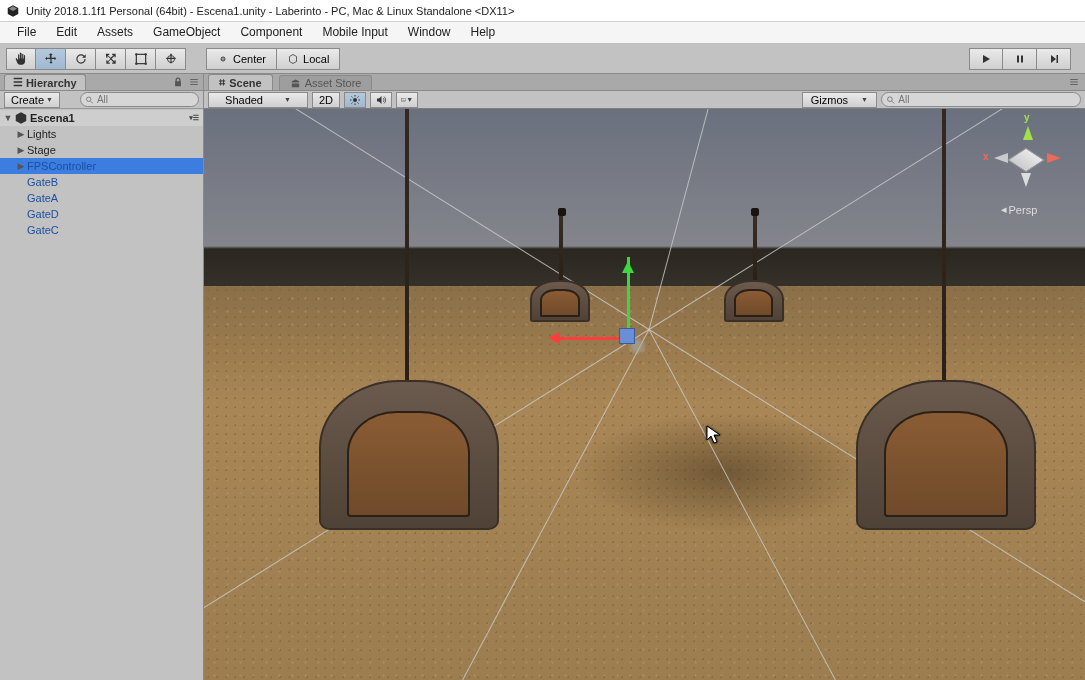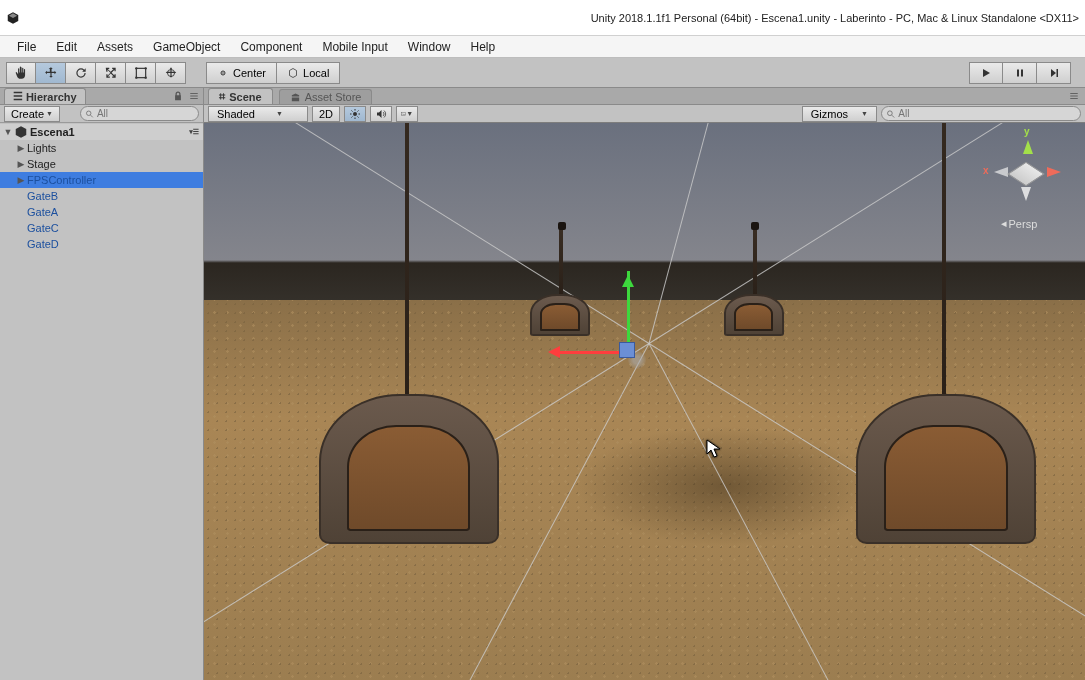--- a/index.html
+++ b/index.html
@@ -1,24 +1,24 @@
 <!DOCTYPE html>
 <html><head>
 <meta charset="utf-8">
 <style>
 * { box-sizing: border-box; margin: 0; padding: 0; font-family: Arial, sans-serif; font-size: 11px; }
 body { width: 1085px; height: 680px; background: #c2c2c2; overflow: hidden; user-select: none; }
 
 
-.titlebar { height: 36px; background: #fff; display: flex; align-items: center; padding: 0 6px; border-bottom: 1px solid #d0d0d0; justify-content: space-between; }
+.titlebar { height: 22px; background: #fff; display: flex; align-items: center; padding: 0 6px; border-bottom: 1px solid #d0d0d0; }
 .titlebar .unity-logo { width: 14px; height: 14px; margin-right: 6px; display:flex; align-items:center; justify-content:center;}
 .titlebar .title-text { font-size: 11px; color: #222; }
 
 
-.menubar { height: 22px; background: #f5f5f5; display: flex; align-items: center; padding: 0 7px; gap: 0; border-bottom: 1px solid #bdbdbd; }
+.menubar { height: 22px; background: #f5f5f5; display: flex; align-items: flex-start; padding: 0 7px; gap: 0; border-bottom: 1px solid #bdbdbd; }
 .menubar .menu-item { padding: 3px 10px; font-size: 12px; color: #222; cursor: default; }
 
 
 .toolbar { height: 30px; background: #c2c2c2; display: flex; align-items: center; padding: 0 6px; border-bottom: 1px solid #8a8a8a; }
 .tool-group { display: flex; margin-right: 8px; }
 .tool-btn { width: 30px; height: 22px; background: linear-gradient(#eaeaea,#cfcfcf); border: 1px solid #8a8a8a; display: flex; align-items: center; justify-content: center; cursor: pointer; }
 .tool-btn:not(:first-child){border-left:none;}
 .tool-btn.active { background: linear-gradient(#b5c9dd,#a0b8d0); }
 .tool-btn svg { width: 14px; height: 14px; fill:#333; }
 .pivot-group { display: flex; margin-left: 12px; }
@@ -52,21 +52,21 @@
 .tree-row.prefab { color:#1b4f9e; }
 .scene-icon { width:14px; height:14px; margin-right:2px;}
 
 
 .sceneview { flex:1; display:flex; flex-direction:column; background:#8a8a8a; }
 .scene-tabs { height:17px; background:#a9a9a9; display:flex; align-items:flex-end; padding-left:4px; gap:6px; border-bottom:1px solid #8a8a8a; position:relative;}
 .scene-tab { background:#c2c2c2; padding:1px 10px; border:1px solid #8a8a8a; border-bottom:none; border-radius:3px 3px 0 0; display:flex; align-items:center; gap:4px; font-size:11px; font-weight:bold; color:#333;}
 .scene-tab.inactive { background:#9e9e9e; color:#555; font-weight:normal;}
 .scene-tabs .panel-options{right:4px;}
 .scene-ctrl-row { height:18px; background:#c2c2c2; display:flex; align-items:center; padding:0 4px; gap:4px; border-bottom:1px solid #7d7d7d;}
-.draw-mode { padding:1px 8px; background:linear-gradient(#eaeaea,#cfcfcf); border:1px solid #8a8a8a; font-size:10px; display:flex; align-items:center; gap:21px; cursor:pointer; min-width:100px; justify-content:flex-start;}
+.draw-mode { padding:1px 8px; background:linear-gradient(#eaeaea,#cfcfcf); border:1px solid #8a8a8a; font-size:10px; display:flex; align-items:center; gap:21px; cursor:pointer; min-width:100px; justify-content:center;}
 .draw-mode .dd-arrow{font-size:7px;}
 .scene-tog { padding:1px 6px; height:16px; background:linear-gradient(#eaeaea,#cfcfcf); border:1px solid #8a8a8a; font-size:10px; display:flex; align-items:center; cursor:pointer;}
 .scene-tog.icon{padding:1px 4px; width:22px; justify-content:center;}
 .scene-tog.active{background:linear-gradient(#b5c9dd,#a0b8d0);}
 .scene-tog svg{width:12px;height:12px;}
 .gizmo-dd { margin-left:auto; padding:1px 8px; background:linear-gradient(#eaeaea,#cfcfcf); border:1px solid #8a8a8a; font-size:10px; display:flex; align-items:center; gap:13px; cursor:pointer;}
 .scene-search { width:200px; height:15px; background:#d6d6d6; border:1px solid #8a8a8a; border-radius:8px; display:flex; align-items:center; padding:0 4px; gap:3px;}
 .scene-search input{border:none;background:transparent;outline:none;font-size:10px;width:100%;}
 
 
@@ -273,25 +273,25 @@
       <div class="tree-row indent prefab">
           <span class="fold"></span>
           <span>GateB</span>
         </div>
       <div class="tree-row indent prefab">
           <span class="fold"></span>
           <span>GateA</span>
         </div>
       <div class="tree-row indent prefab">
           <span class="fold"></span>
-          <span>GateC</span>
+          <span>GateD</span>
         </div>
       <div class="tree-row indent prefab">
           <span class="fold"></span>
-          <span>GateD</span>
+          <span>GateC</span>
         </div>
     </div>
   </div>
 
   <div class="sceneview">
     <div class="scene-tabs">
       <div class="scene-tab">
         <span>⌗</span>
         <span>Scene</span>
       </div>

